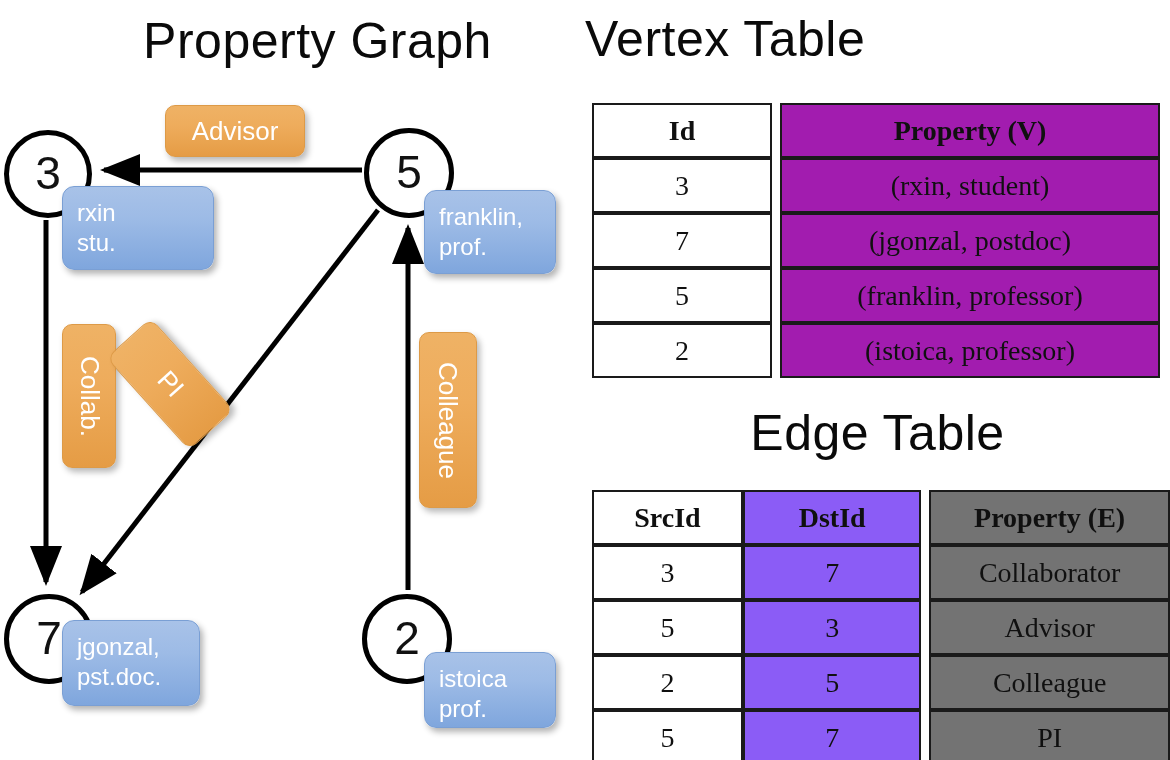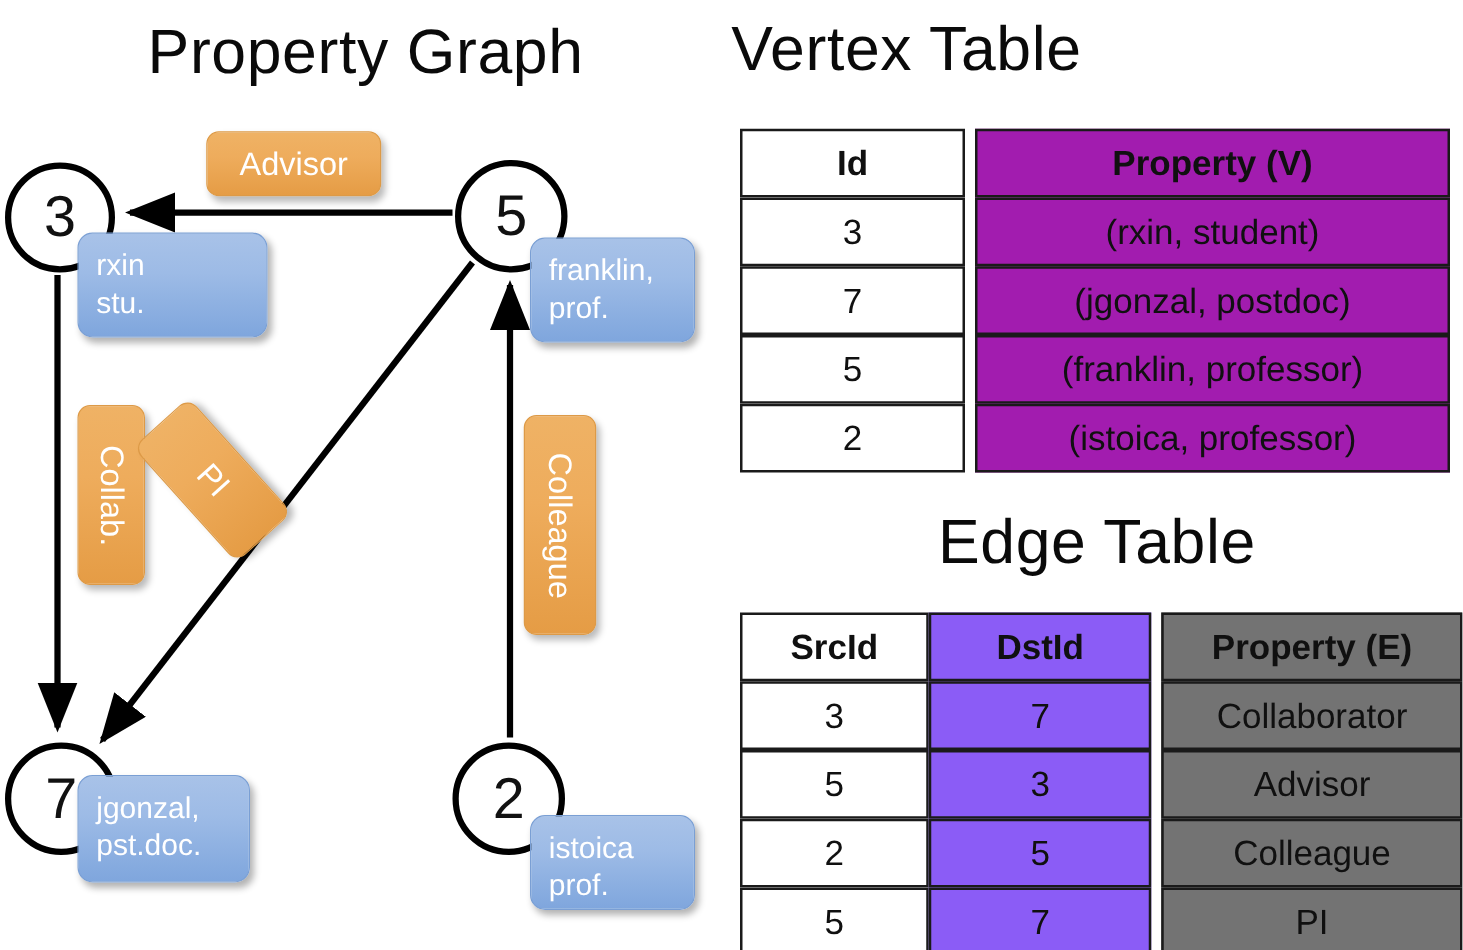--- a/index.html
+++ b/index.html
@@ -23,20 +23,21 @@
     font-weight: 300;
     color: #0a0a0a;
     white-space: nowrap;
     letter-spacing: 0.5px;
   }
   #title-property-graph {
     left: 0; top: 12px; width: 585px;
     text-align: center;
     font-size: 50px;
     line-height: 58px;
+    padding-left: 25px;
   }
   #title-vertex-table {
     left: 585px; top: 10px; width: 585px;
     font-size: 50px;
     line-height: 58px;
   }
   #title-edge-table {
     left: 585px; top: 404px; width: 585px;
     text-align: center;
     font-size: 50px;
@@ -140,21 +141,21 @@
   #edge-label-pi .vtext {
     transform: rotate(90deg);
     transform-origin: center;
   }
 
   
   .tbl {
     position: absolute;
     border-collapse: separate;
     border-spacing: 0;
-    font-family: Liberation Sans, sans-serif;
+    font-family: Liberation Serif, serif;
   }
   .tbl td, .tbl th {
     border: 2px solid #1a1a1a;
     padding: 0;
     text-align: center;
     vertical-align: middle;
     font-weight: 400;
     color: #101010;
   }
   .tbl .hdr {

